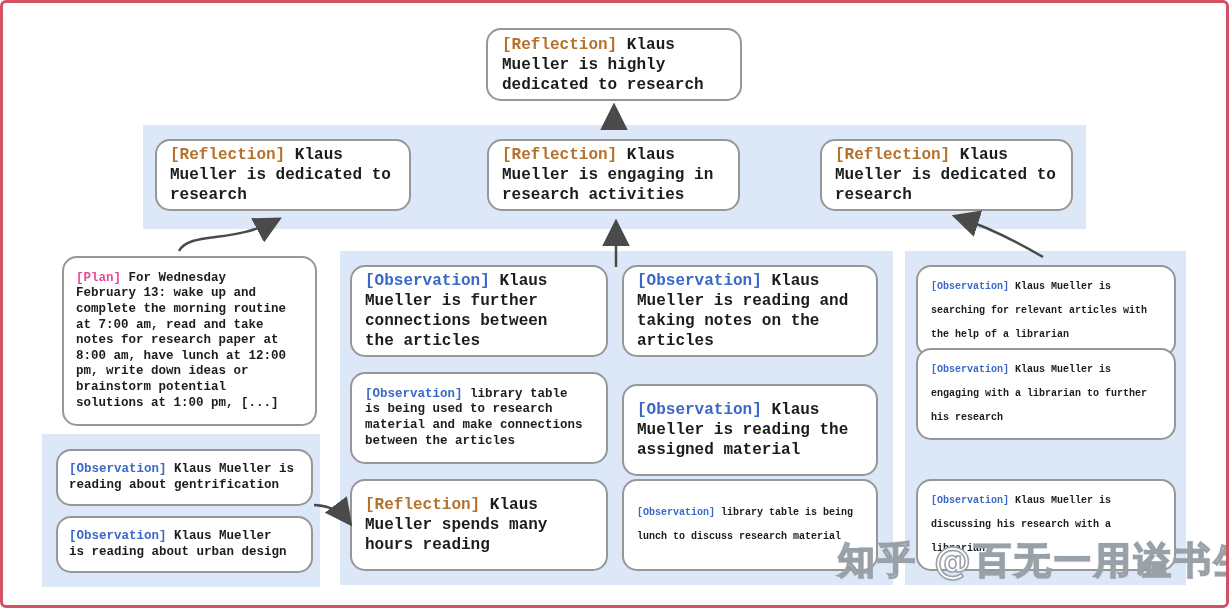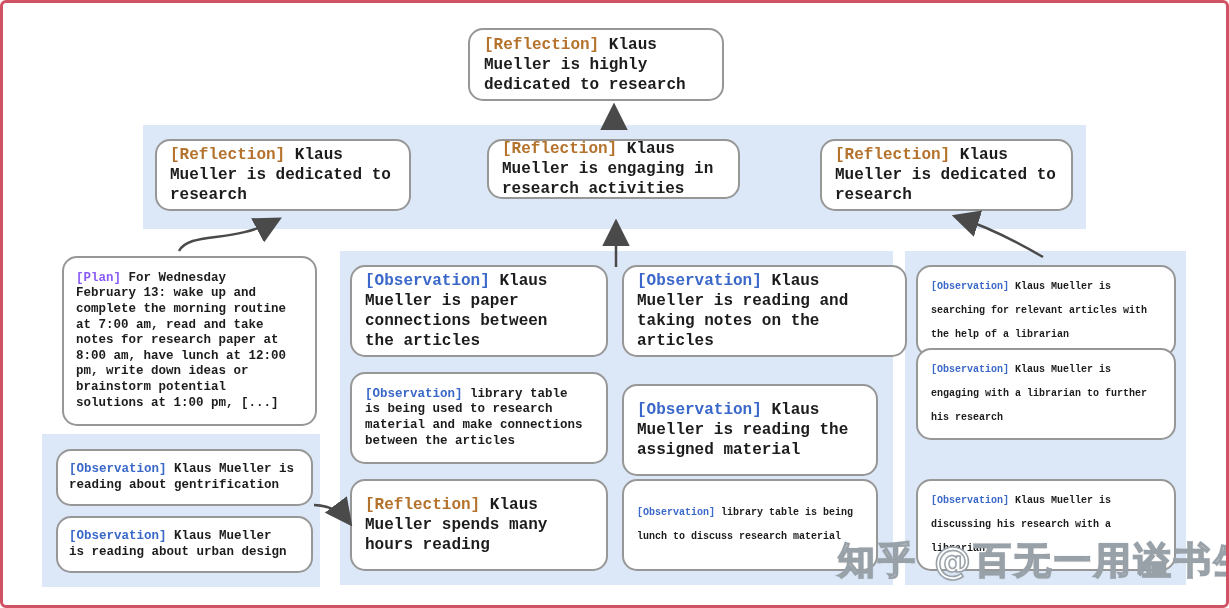--- a/index.html
+++ b/index.html
@@ -16,34 +16,34 @@
   .box{
     position:absolute;background:#ffffff;border:2px solid #979797;border-radius:15px;
     color:#1c1c1c;z-index:2;display:flex;align-items:center;box-sizing:border-box;
   }
   .txt{width:100%;}
   .fs16{font-size:16px;line-height:20px;}
   .fs15{font-size:10px;line-height:24px;}
   .fs13{font-size:12.5px;line-height:15.6px;}
   .tag-reflection{color:#b5722c;}
   .tag-observation{color:#3a68c8;margin-top:32px;}
-  .tag-plan{color:#8b5cf6;}
+  .tag-plan{color:#ec4899;}
 
   
-  .n-top{left:468px;top:28px;width:256px;height:73px;padding:0 14px;}
+  .n-top{left:486px;top:28px;width:256px;height:73px;padding:0 14px;}
   .n-refl-left{left:155px;top:139px;width:256px;height:72px;padding:0 12px 0 13px;}
-  .n-refl-center{left:487px;top:139px;width:253px;height:60px;padding:0 12px 0 13px;}
+  .n-refl-center{left:487px;top:139px;width:253px;height:72px;padding:0 12px 0 13px;}
   .n-refl-right{left:820px;top:139px;width:253px;height:72px;padding:0 12px 0 13px;}
   .n-plan{left:62px;top:256px;width:255px;height:170px;padding:0 23px 0 12px;}
   .n-obs-gent{left:56px;top:449px;width:257px;height:57px;padding:0 14px 0 11px;}
   .n-obs-urban{left:56px;top:516px;width:257px;height:57px;padding:0 22px 0 11px;}
   .n-a1{left:350px;top:265px;width:258px;height:92px;padding:0 25px 0 13px;}
   .n-a2{left:350px;top:372px;width:258px;height:92px;padding:0 21px 0 13px;}
   .n-a3{left:350px;top:479px;width:258px;height:92px;padding:0 25px 0 13px;}
-  .n-b1{left:622px;top:265px;width:285px;height:92px;padding:0 23px 0 13px;}
+  .n-b1{left:622px;top:265px;width:256px;height:92px;padding:0 23px 0 13px;}
   .n-b2{left:622px;top:384px;width:256px;height:92px;padding:0 23px 0 13px;}
   .n-b3{left:622px;top:479px;width:256px;height:92px;padding:0 13px 0 13px;}
   .n-c1{left:916px;top:265px;width:260px;height:92px;padding:0 23px 0 13px;}
   .n-c2{left:916px;top:348px;width:260px;height:92px;padding:0 23px 0 13px;}
   .n-c3{left:916px;top:479px;width:260px;height:92px;padding:0 23px 0 13px;}
 
   .arrows{position:absolute;left:0;top:0;z-index:5;pointer-events:none;}
 
   .watermark{
     position:absolute;left:838px;top:536px;z-index:10;white-space:nowrap;
@@ -83,21 +83,21 @@
 
 <div class="box fs13 n-obs-gent">
   <div class="txt"><span class="tag-observation">[Observation]</span> <span>Klaus Mueller is reading about gentrification</span></div>
 </div>
 
 <div class="box fs13 n-obs-urban">
   <div class="txt"><span class="tag-observation">[Observation]</span> <span>Klaus Mueller is reading about urban design</span></div>
 </div>
 
 <div class="box fs16 n-a1">
-  <div class="txt"><span class="tag-observation">[Observation]</span> <span>Klaus Mueller is paper connections between the articles</span></div>
+  <div class="txt"><span class="tag-observation">[Observation]</span> <span>Klaus Mueller is further connections between the articles</span></div>
 </div>
 
 <div class="box fs13 n-a2">
   <div class="txt"><span class="tag-observation">[Observation]</span> <span>library table is being used to research material and make connections between the articles</span></div>
 </div>
 
 <div class="box fs16 n-a3">
   <div class="txt"><span class="tag-reflection">[Reflection]</span> <span>Klaus Mueller spends many hours reading</span></div>
 </div>
 

